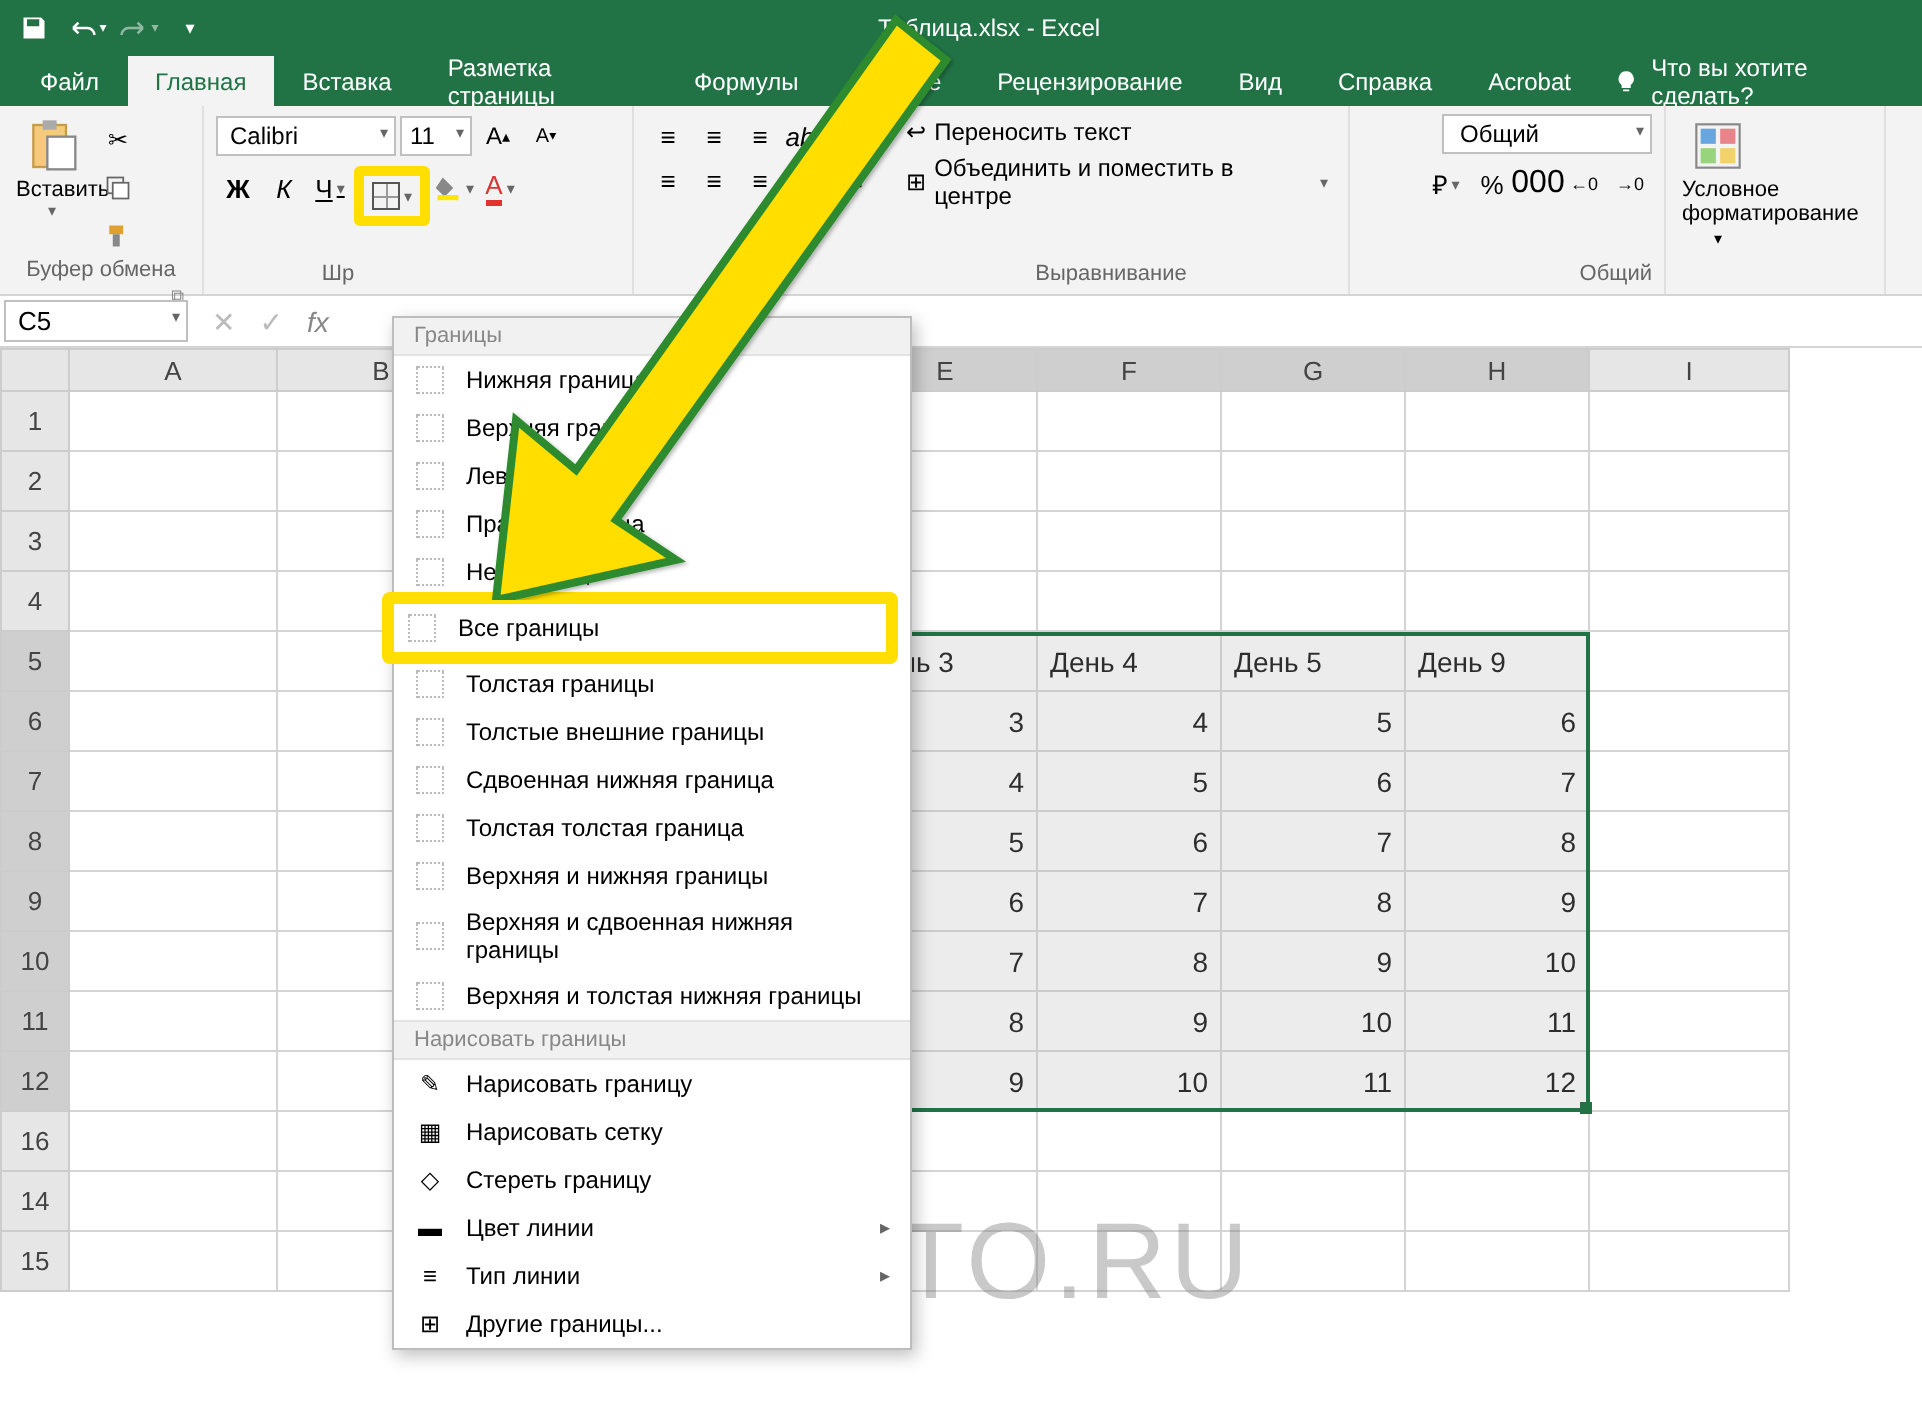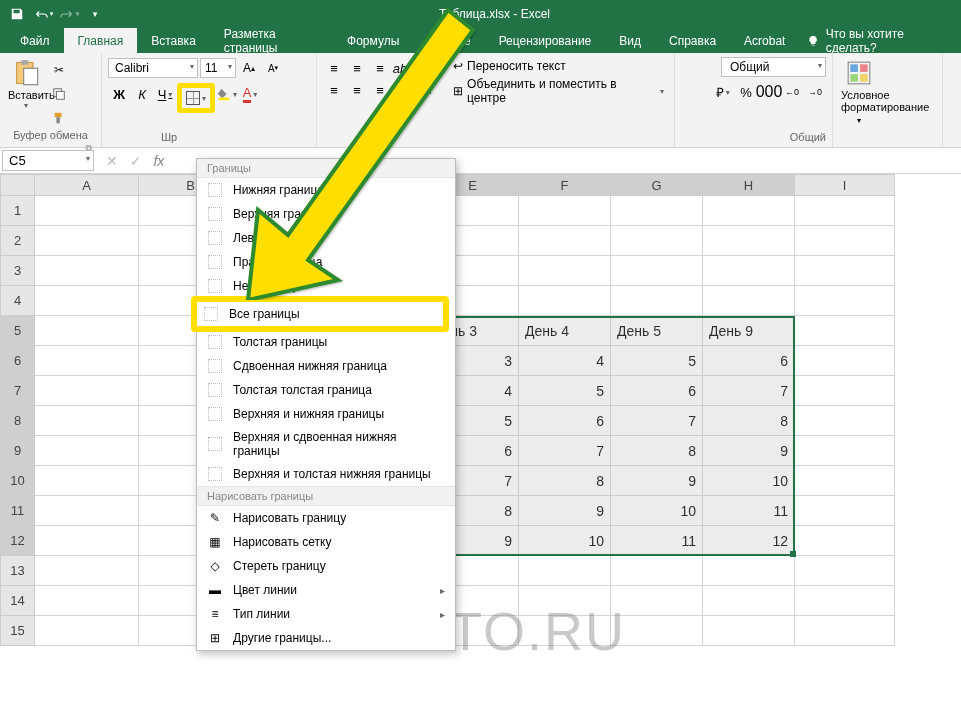--- a/index.html
+++ b/index.html
@@ -221,20 +221,21 @@
         <div class="merge-row">
             <span>↩</span>
             <span>Переносить текст</span>
           </div>
         <div class="merge-row tri">
             <span>⊞</span>
             <span>Объединить и поместить в центре</span>
           </div>
       </div>
     </div>
+    <div class="group-label" style="position:relative;right:-60px;">Выравнивание</div>
   </div>
 
   <div class="ribbon-group" style="width:158px;align-items:flex-end;">
     <div class="font-row">
         <div class="num-combo combo" style="position:relative;">Общий</div>
       </div>
     <div class="font-row2">
       <div class="fmt-btn tri">₽</div>
       <div class="fmt-btn">%</div>
       <div class="fmt-btn" style="font-size:16px;">000</div>
@@ -421,21 +422,21 @@
         <div class="cell" style="width: 104px;"></div>
         <div class="cell" style="width: 92px; justify-content: flex-end;">7</div>
         <div class="cell" style="width: 92px; justify-content: flex-end;">8</div>
         <div class="cell" style="width: 92px; justify-content: flex-end;">9</div>
         <div class="cell" style="width: 92px; justify-content: flex-end;">10</div>
         <div class="cell" style="width: 92px; justify-content: flex-end;">11</div>
         <div class="cell" style="width: 92px; justify-content: flex-end;">12</div>
         <div class="cell" style="width: 100px;"></div>
       </div>
       <div class="grid-row">
-        <div class="row-h">13</div>
+        <div class="row-h">16</div>
         <div class="cell" style="width: 104px;"></div>
         <div class="cell" style="width: 104px;"></div>
         <div class="cell" style="width: 92px;"></div>
         <div class="cell" style="width: 92px;"></div>
         <div class="cell" style="width: 92px;"></div>
         <div class="cell" style="width: 92px;"></div>
         <div class="cell" style="width: 92px;"></div>
         <div class="cell" style="width: 92px;"></div>
         <div class="cell" style="width: 100px;"></div>
       </div>
@@ -506,20 +507,26 @@
         <span class="dd-icon">
           <span class="bic"></span>
         </span>
         <span>Все границы</span>
       </div>
       <div class="dd-item">
         <span class="dd-icon">
           <span class="bic"></span>
         </span>
         <span>Толстая границы</span>
+      </div>
+      <div class="dd-item">
+        <span class="dd-icon">
+          <span class="bic"></span>
+        </span>
+        <span>Толстые внешние границы</span>
       </div>
       <div class="dd-item">
         <span class="dd-icon">
           <span class="bic"></span>
         </span>
         <span>Сдвоенная нижняя граница</span>
       </div>
       <div class="dd-item">
         <span class="dd-icon">
           <span class="bic"></span>

